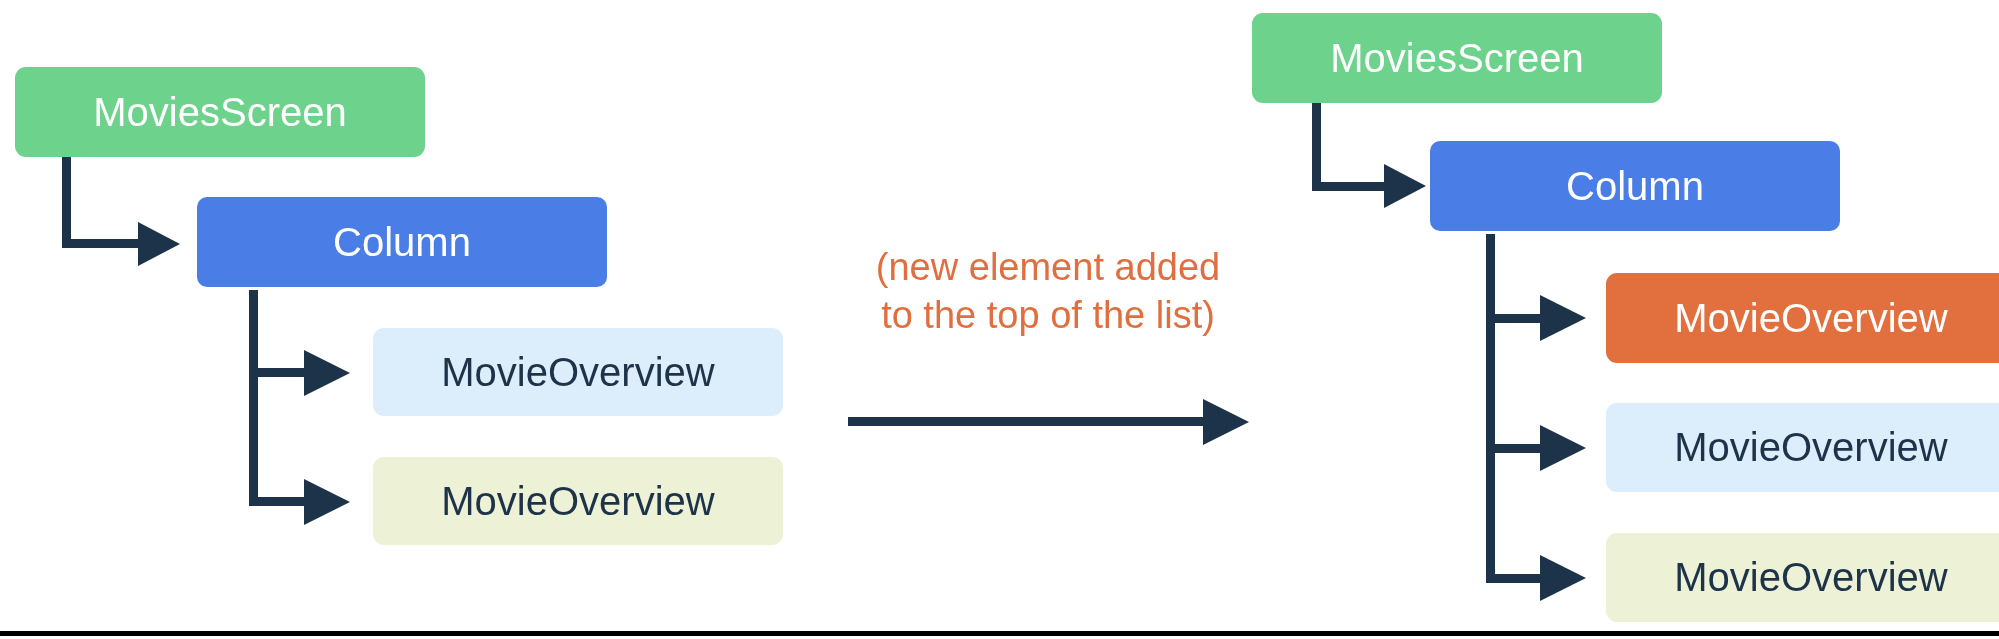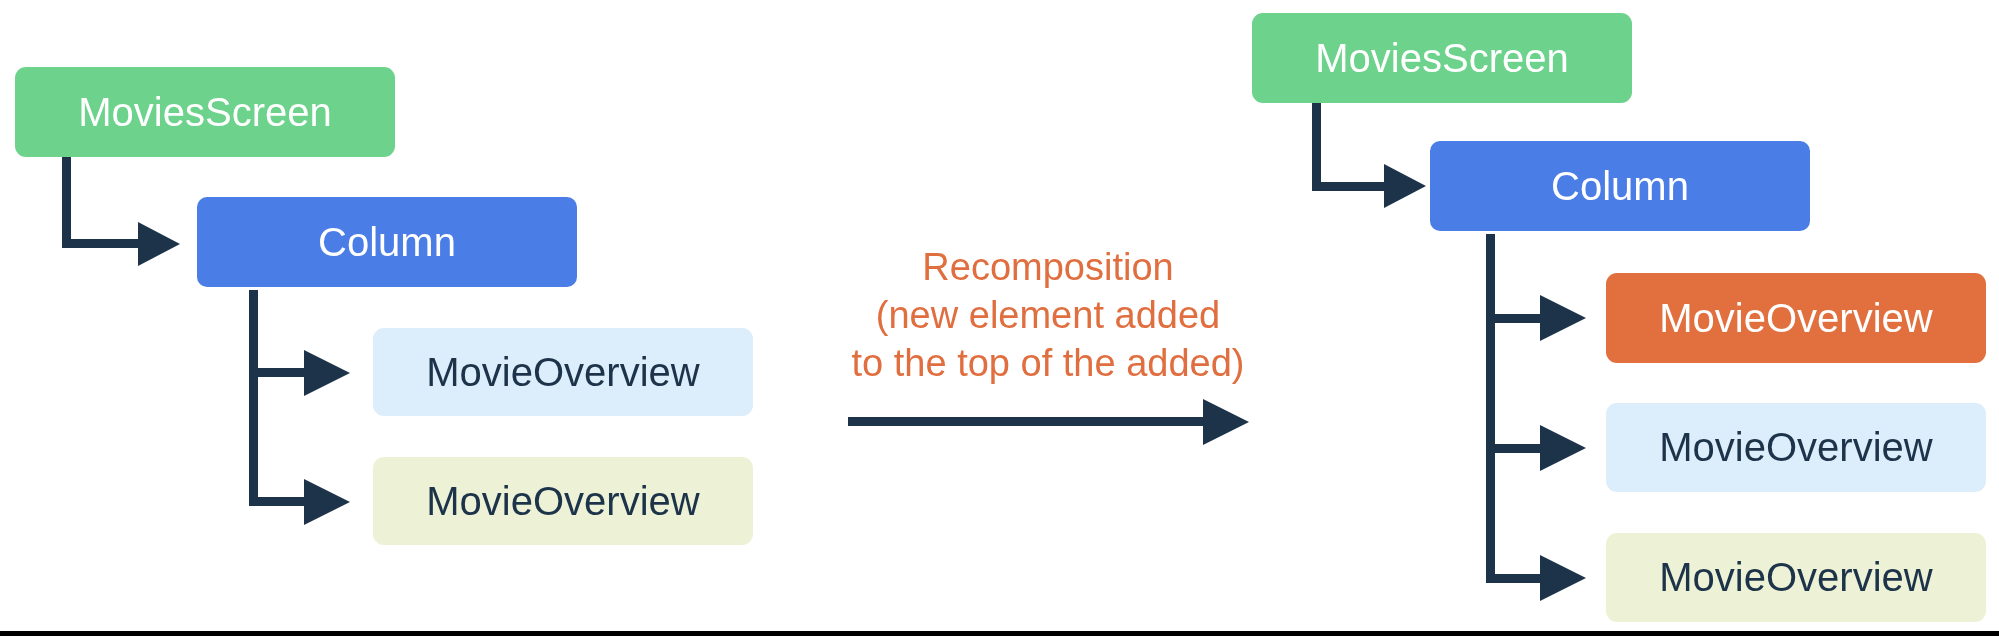--- a/index.html
+++ b/index.html
@@ -10,21 +10,21 @@
   }
   #canvas {
     position: relative;
     width: 1999px;
     height: 639px;
     background: #ffffff;
     overflow: hidden;
   }
   .box {
     position: absolute;
-    width: 380px;
+    width: 410px;
     height: 90px;
     border-radius: 11px;
     display: flex;
     align-items: center;
     justify-content: center;
     font-size: 40px;
     font-weight: 400;
     color: #ffffff;
     white-space: nowrap;
   }
@@ -92,23 +92,22 @@
   <div class="vline" style="left:249px; top:290px; height:216px;"></div>
   <div class="hline" style="left:249px; top:368px; width:55px;"></div>
   <div class="tri" style="left:304px; top:350px;"></div>
   <div class="hline" style="left:249px; top:497px; width:55px;"></div>
   <div class="tri" style="left:304px; top:479px;"></div>
 
   <div class="box pale-blue" style="left:373px; top:328px; height:88px;">MovieOverview</div>
   <div class="box pale-yellow" style="left:373px; top:457px; height:88px;">MovieOverview</div>
 
   <div class="annotation">
-    <div>Recomposition</div>
     <div>(new element added</div>
-    <div>to the top of the added)</div>
+    <div>to the top of the list)</div>
   </div>
 
   <div class="hline" style="left:848px; top:417px; width:355px;"></div>
   <div class="tri" style="left:1203px; top:399px;"></div>
 
   <div class="box green" style="left:1252px; top:13px;">MoviesScreen</div>
 
   <div class="vline" style="left:1312px; top:103px; height:88px;"></div>
   <div class="hline" style="left:1312px; top:182px; width:72px;"></div>
   <div class="tri small" style="left:1384px; top:164px;"></div>

